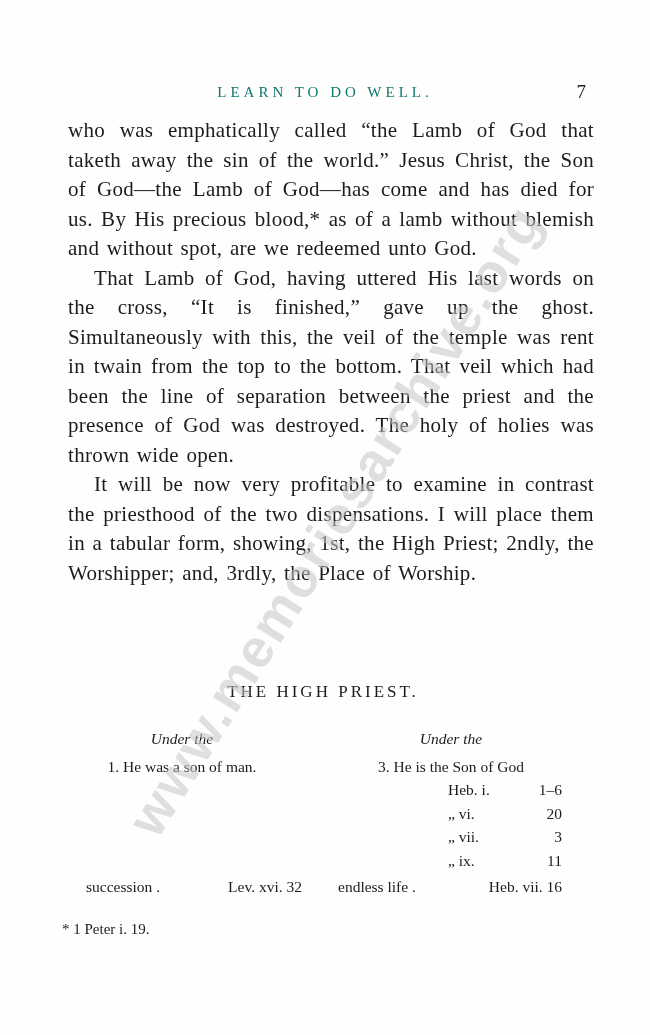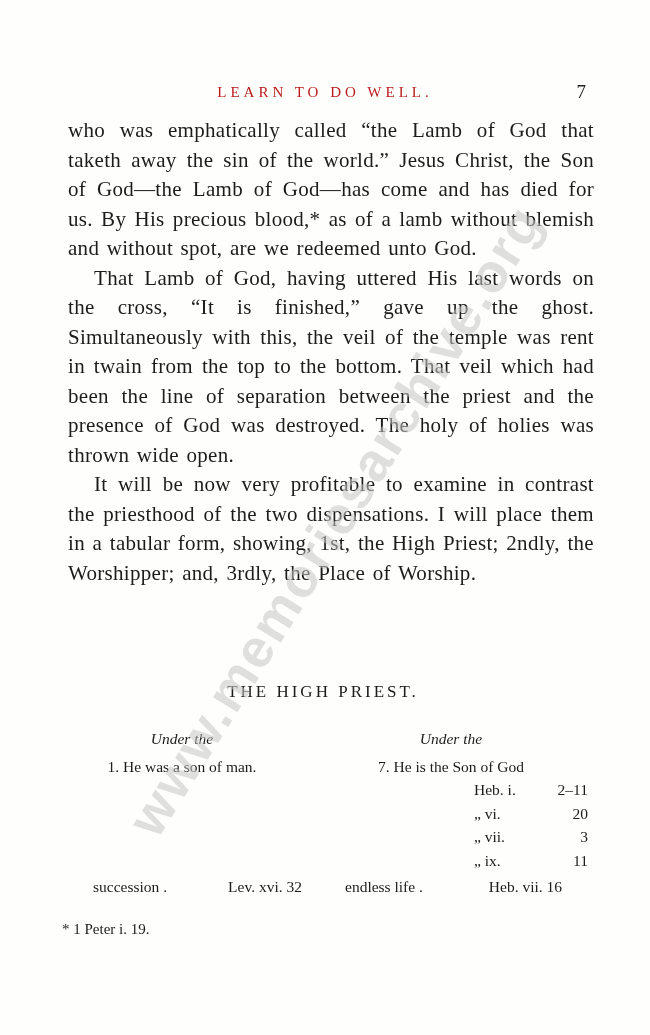--- a/index.html
+++ b/index.html
@@ -23,21 +23,21 @@
     top: 84px;
     left: 62px;
     width: 526px;
     height: 26px;
   }
   .running-title {
     display: block;
     text-align: center;
     font-size: 15px;
     letter-spacing: 4px;
-    color: #b91c1c;
+    color: #0f766e;
   }
   .page-number {
     position: absolute;
     right: 2px;
     top: -3px;
     font-size: 19px;
     color: #222;
   }
 
   
@@ -85,31 +85,32 @@
   .col-header {
     text-align: center;
     font-style: italic;
     margin-bottom: 6px;
   }
   .col-header .ch-line { display: block; margin-top: 16px; }
   .item-line { display: block; text-align: center; }
   .refs {
     width: 114px;
     margin-left: auto;
+    margin-right: 26px;
     line-height: 23.5px;
   }
   .ref-row {
     display: flex;
     justify-content: space-between;
   }
   .item2-block { margin-top: 4px; }
   .item2-line2 {
     display: flex;
     justify-content: space-between;
-    margin-left: 31px;
+    margin-left: 24px;
   }
   .item2-line2.right-col { margin-right: 26px; }
 
   
   .footnote {
     position: absolute;
     top: 921px;
     left: 62px;
     width: 460px;
     text-align: left;
@@ -157,25 +158,25 @@
       <span class="ch-line">Under the</span>
     </div>
     <div class="col-header">
       <span class="ch-line">Under the</span>
     </div>
 
     <div class="cell">
       <span class="item-line">1. He was a son of man.</span>
     </div>
     <div class="cell">
-      <span class="item-line">7. He is the Son of God</span>
+      <span class="item-line">3. He is the Son of God</span>
       <div class="refs">
         <div class="ref-row">
           <span>Heb. i.</span>
-          <span>2–11</span>
+          <span>1–6</span>
         </div>
         <div class="ref-row">
           <span>„  vi.</span>
           <span>20</span>
         </div>
         <div class="ref-row">
           <span>„  vii.</span>
           <span>3</span>
         </div>
         <div class="ref-row">

